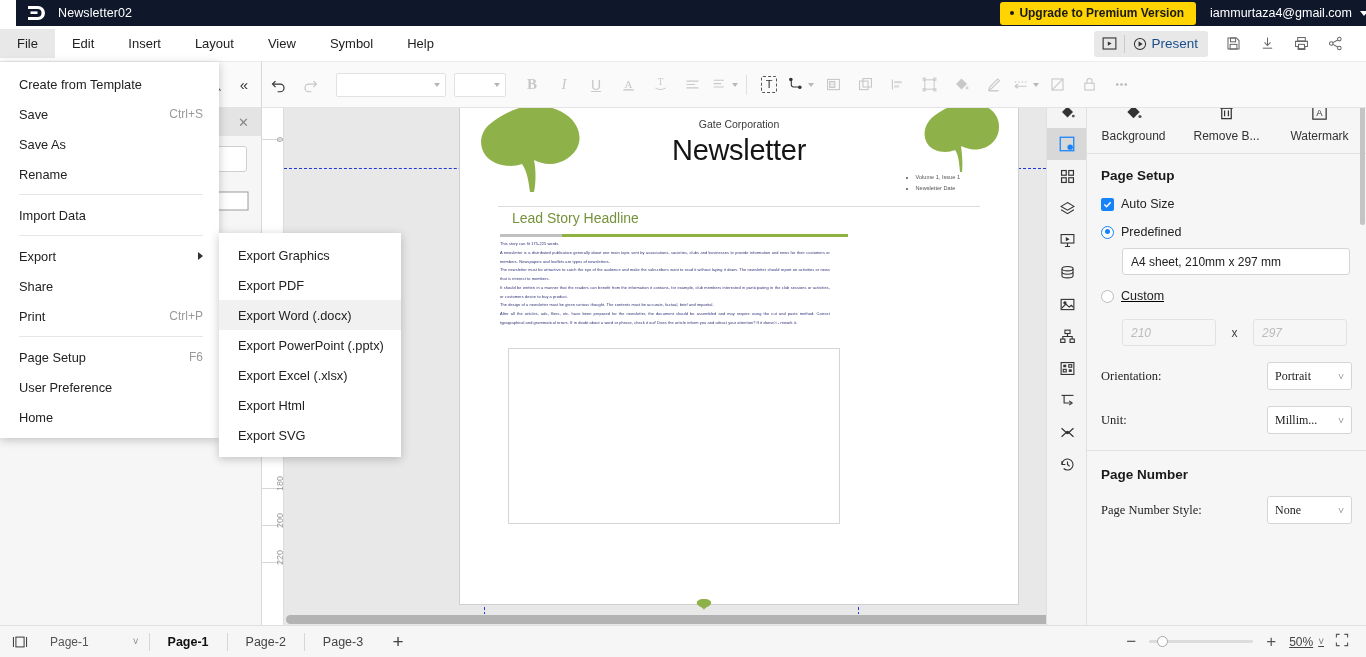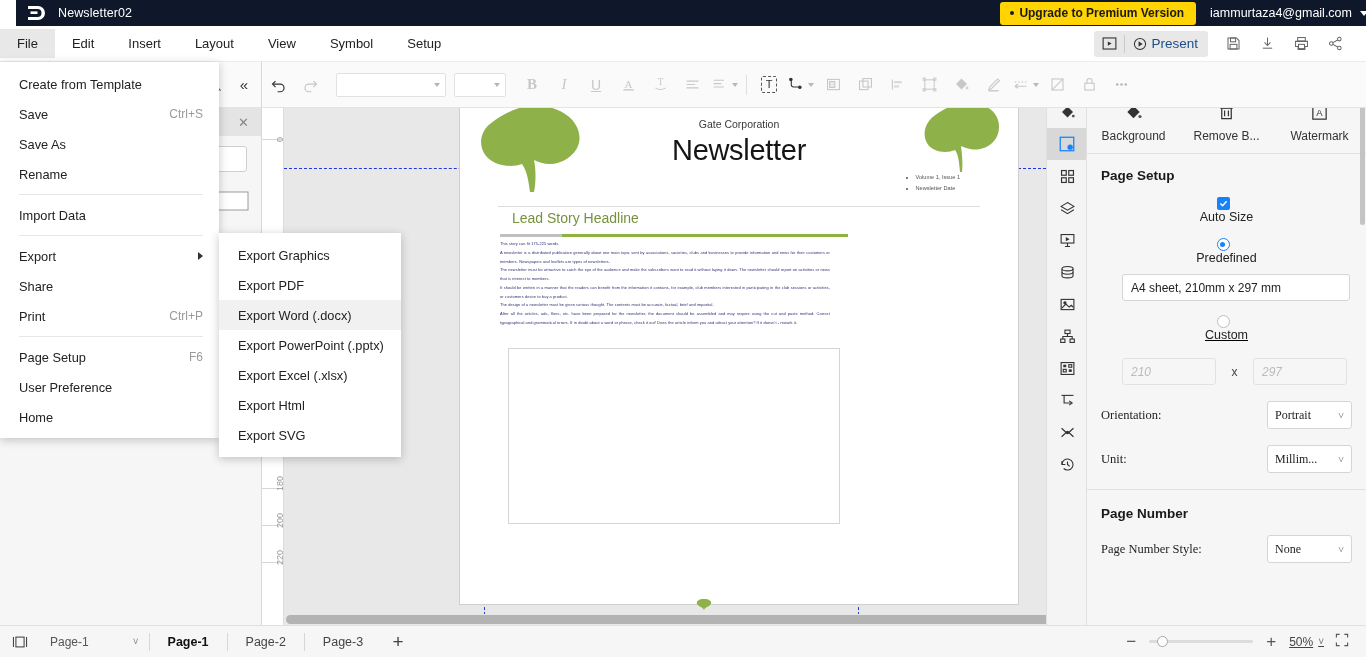--- a/index.html
+++ b/index.html
@@ -145,21 +145,21 @@
     position:absolute; top:62px; left:1086px; width:280px; height:563px;
     background:#f6f6f6; border-left:1px solid #e0e0e0;
   }
   .rp-title { height:27px; background:#e4e4e4; display:flex;align-items:center;justify-content:center;
     font-size:13px; font-weight:bold; color:#222;}
   .rp-actions { display:flex; padding:14px 0 10px 0; border-bottom:1px solid #e2e2e2; background:#f6f6f6;}
   .rp-action { flex:1; display:flex;flex-direction:column;align-items:center;gap:7px;cursor:pointer;}
   .rp-action span { font-size:12px; color:#333;}
   .rp-section { padding:14px 14px 0 14px; }
   .rp-h { font-size:13.5px; font-weight:bold; color:#1a1a1a; margin-bottom:14px;}
-  .row { display:flex; align-items:center; margin-bottom:14px;flex-direction:column; }
+  .row { display:flex; align-items:center; margin-bottom:14px; }
   .cb {
     width:13px;height:13px;border-radius:2px;background:#1683fb;display:flex;align-items:center;justify-content:center;margin-right:7px;cursor:pointer;
   }
   .cb svg { display:block; }
   .rb { width:13px;height:13px;border-radius:50%;border:1.5px solid #bdbdbd;margin-right:7px;background:#fff;cursor:pointer;}
   .rb.on { border-color:#1683fb; position:relative;}
   .rb.on:after { content:""; position:absolute; left:2.5px; top:2.5px; width:5px;height:5px;border-radius:50%;background:#1683fb;}
   .lbl { font-size:12.5px; color:#222;}
   .textbox {
     margin-left:21px; width:228px; height:27px; background:#fff; border:1px solid #d5d5d5; border-radius:3px;
@@ -259,21 +259,21 @@
     </div>
   </div>
 
   <div class="menubar">
     <div class="menu-item active">File</div>
     <div class="menu-item">Edit</div>
     <div class="menu-item">Insert</div>
     <div class="menu-item">Layout</div>
     <div class="menu-item">View</div>
     <div class="menu-item">Symbol</div>
-    <div class="menu-item">Setup</div>
+    <div class="menu-item">Help</div>
     <div class="mb-spacer"></div>
     <div class="hdr-tools">
       <div class="present-group">
         <div class="present-ico">
           <svg width="17" height="17" viewBox="0 0 20 20" fill="none" stroke="#333" stroke-width="1.3">
               <rect x="2.5" y="3.5" width="15" height="13"></rect>
               <path d="M8 7.5 l4.5 2.6 L8 12.7z" fill="#333" stroke="none"></path>
             </svg>
         </div>
         <div class="sep"></div>

